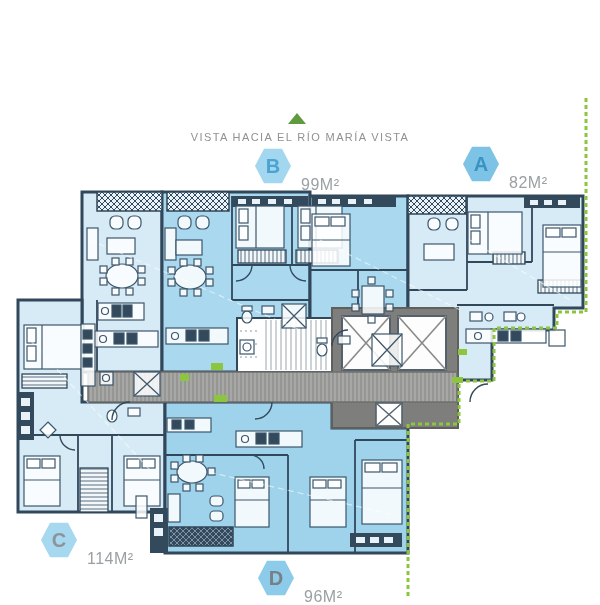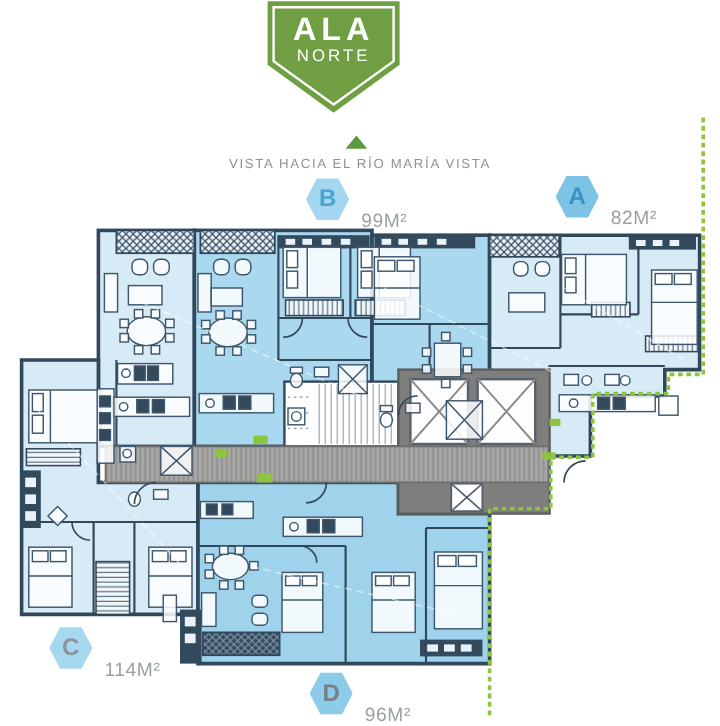--- a/index.html
+++ b/index.html
@@ -364,30 +364,20 @@
       <line x1="90" y1="240" x2="300" y2="330"></line>
       <line x1="320" y1="240" x2="460" y2="310"></line>
       <line x1="200" y1="470" x2="395" y2="515"></line>
       <line x1="30" y1="340" x2="150" y2="470"></line>
       <line x1="470" y1="240" x2="570" y2="300"></line>
     </g>
 
     <polyline points="586,98 586,312 557,312 557,328 494,328 494,381 459,381 459,424 408,424 408,598" fill="none" stroke="#8cc63e" stroke-width="3" stroke-dasharray="4 3"></polyline>
   </svg>
 
-  <div class="badge">
-    <svg width="112" height="96" viewBox="0 0 112 96">
-      <polygon points="1,1 111,1 111,54 56,94 1,54" fill="#6f9e43"></polygon>
-      <polygon points="6,6 106,6 106,51 56,87 6,51" fill="none" stroke="#ffffff" stroke-width="2"></polygon>
-    </svg>
-    <div class="badge-text">
-      <div class="badge-line1">ALA</div>
-      <div class="badge-line2">NORTE</div>
-    </div>
-  </div>
 
   <div class="north-arrow"></div>
   <div class="view-label">VISTA HACIA EL RÍO MARÍA VISTA</div>
 
   <div class="unit-label pos-b">
     <div class="hex hex-b">
       <span>B</span>
     </div>
     <span class="area">99M²</span>
   </div>

